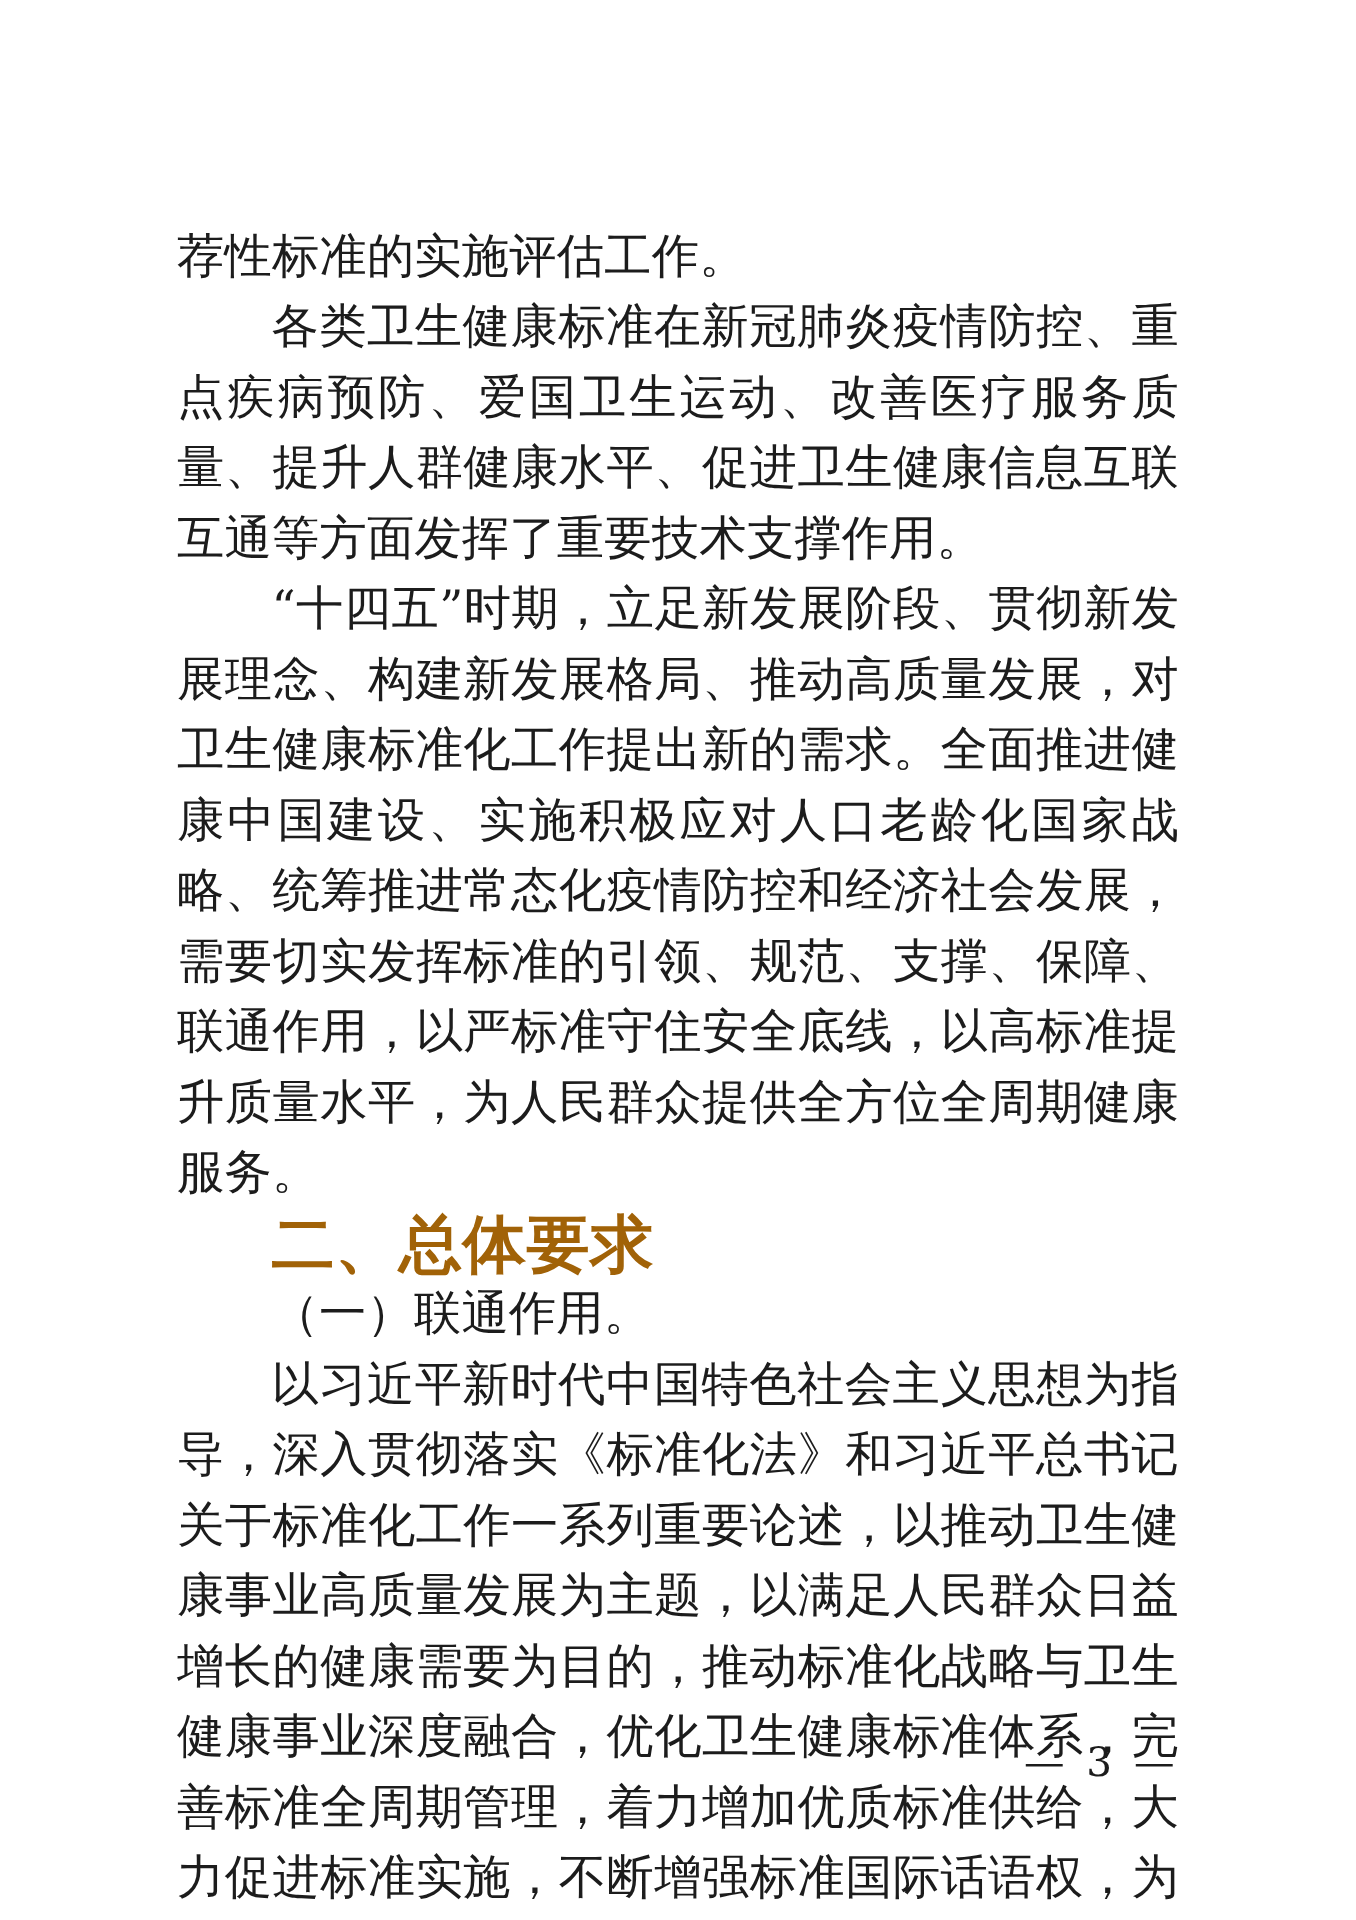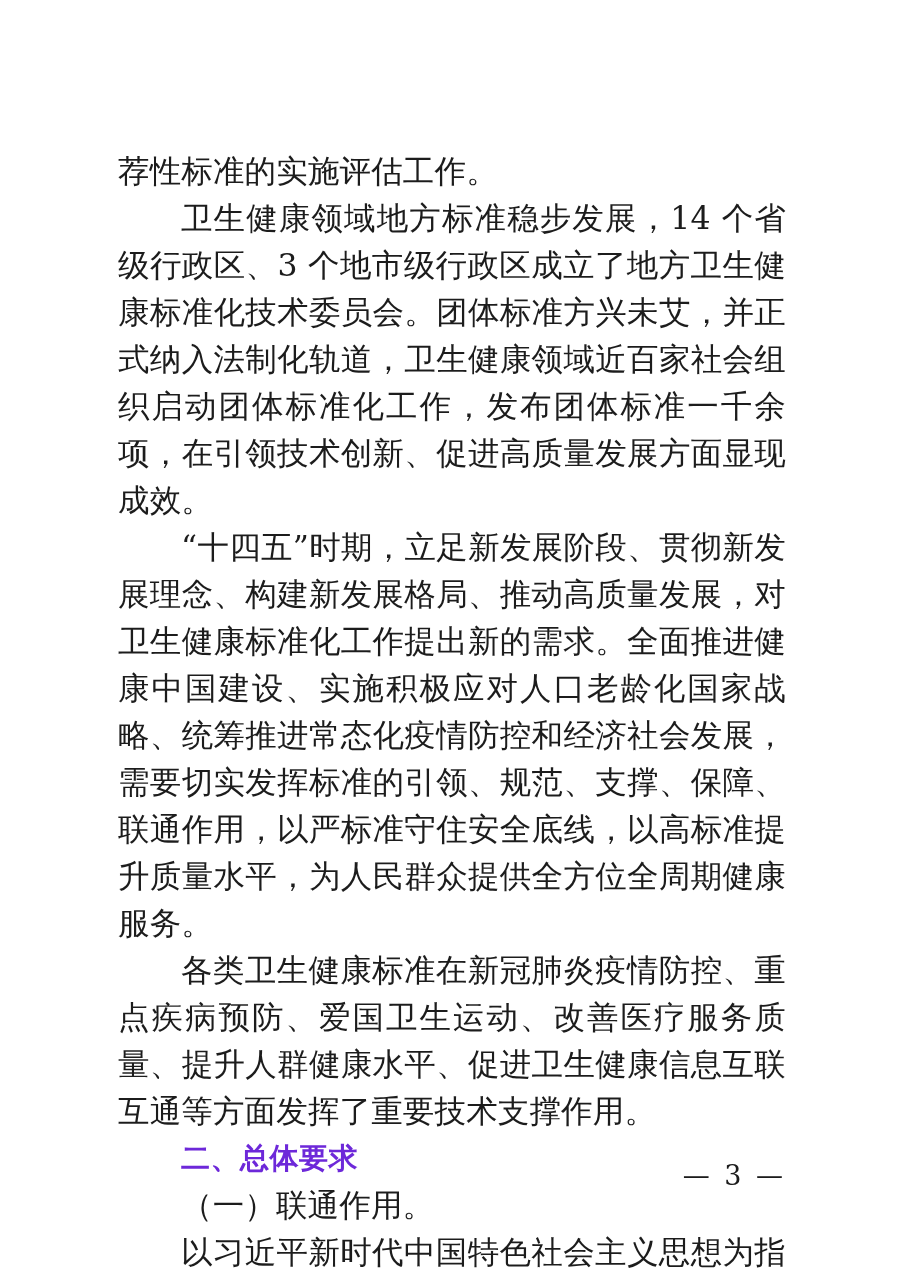--- a/index.html
+++ b/index.html
@@ -31,23 +31,23 @@
     text-justify: inter-character;
     letter-spacing: 0.15px;
     margin: 0;
     font-weight: 400;
     -webkit-font-smoothing: antialiased;
   }
   .para.indent {
     text-indent: 63px;
   }
   .heading {
-    font-size: 29px;
+    font-size: 42px;
     line-height: 47px;
-    color: #6d28d9;
+    color: #a16207;
     margin: 0;
     text-indent: 63px;
     font-family: "DejaVu Sans", "Liberation Sans", sans-serif;
     font-weight: 700;
     letter-spacing: 0.5px;
   }
   .page-number {
     position: absolute;
     left: 118px;
     top: 1156px;
@@ -62,25 +62,24 @@
 </style>
 </head>
 <body>
 
 <div class="page">
 
   <div class="doc-body">
 
     <p class="para">荐性标准的实施评估工作。</p>
 
-    <p class="para indent">卫生健康领域地方标准稳步发展，14 个省级行政区、3 个地市级行政区成立了地方卫生健康标准化技术委员会。团体标准方兴未艾，并正式纳入法制化轨道，卫生健康领域近百家社会组织启动团体标准化工作，发布团体标准一千余项，在引领技术创新、促进高质量发展方面显现成效。</p>
+
+    <p class="para indent">各类卫生健康标准在新冠肺炎疫情防控、重点疾病预防、爱国卫生运动、改善医疗服务质量、提升人群健康水平、促进卫生健康信息互联互通等方面发挥了重要技术支撑作用。</p>
 
     <p class="para indent">“十四五”时期，立足新发展阶段、贯彻新发展理念、构建新发展格局、推动高质量发展，对卫生健康标准化工作提出新的需求。全面推进健康中国建设、实施积极应对人口老龄化国家战略、统筹推进常态化疫情防控和经济社会发展，需要切实发挥标准的引领、规范、支撑、保障、联通作用，以严标准守住安全底线，以高标准提升质量水平，为人民群众提供全方位全周期健康服务。</p>
-
-    <p class="para indent">各类卫生健康标准在新冠肺炎疫情防控、重点疾病预防、爱国卫生运动、改善医疗服务质量、提升人群健康水平、促进卫生健康信息互联互通等方面发挥了重要技术支撑作用。</p>
 
     <h2 class="heading">二、总体要求</h2>
 
     <p class="para indent">（一）联通作用。</p>
 
     <p class="para indent">以习近平新时代中国特色社会主义思想为指导，深入贯彻落实《标准化法》和习近平总书记关于标准化工作一系列重要论述，以推动卫生健康事业高质量发展为主题，以满足人民群众日益增长的健康需要为目的，推动标准化战略与卫生健康事业深度融合，优化卫生健康标准体系，完善标准全周期管理，着力增加优质标准供给，大力促进标准实施，不断增强标准国际话语权，为健康中国</p>
 
   </div>
 
   <div class="page-number">— 3 —</div>

